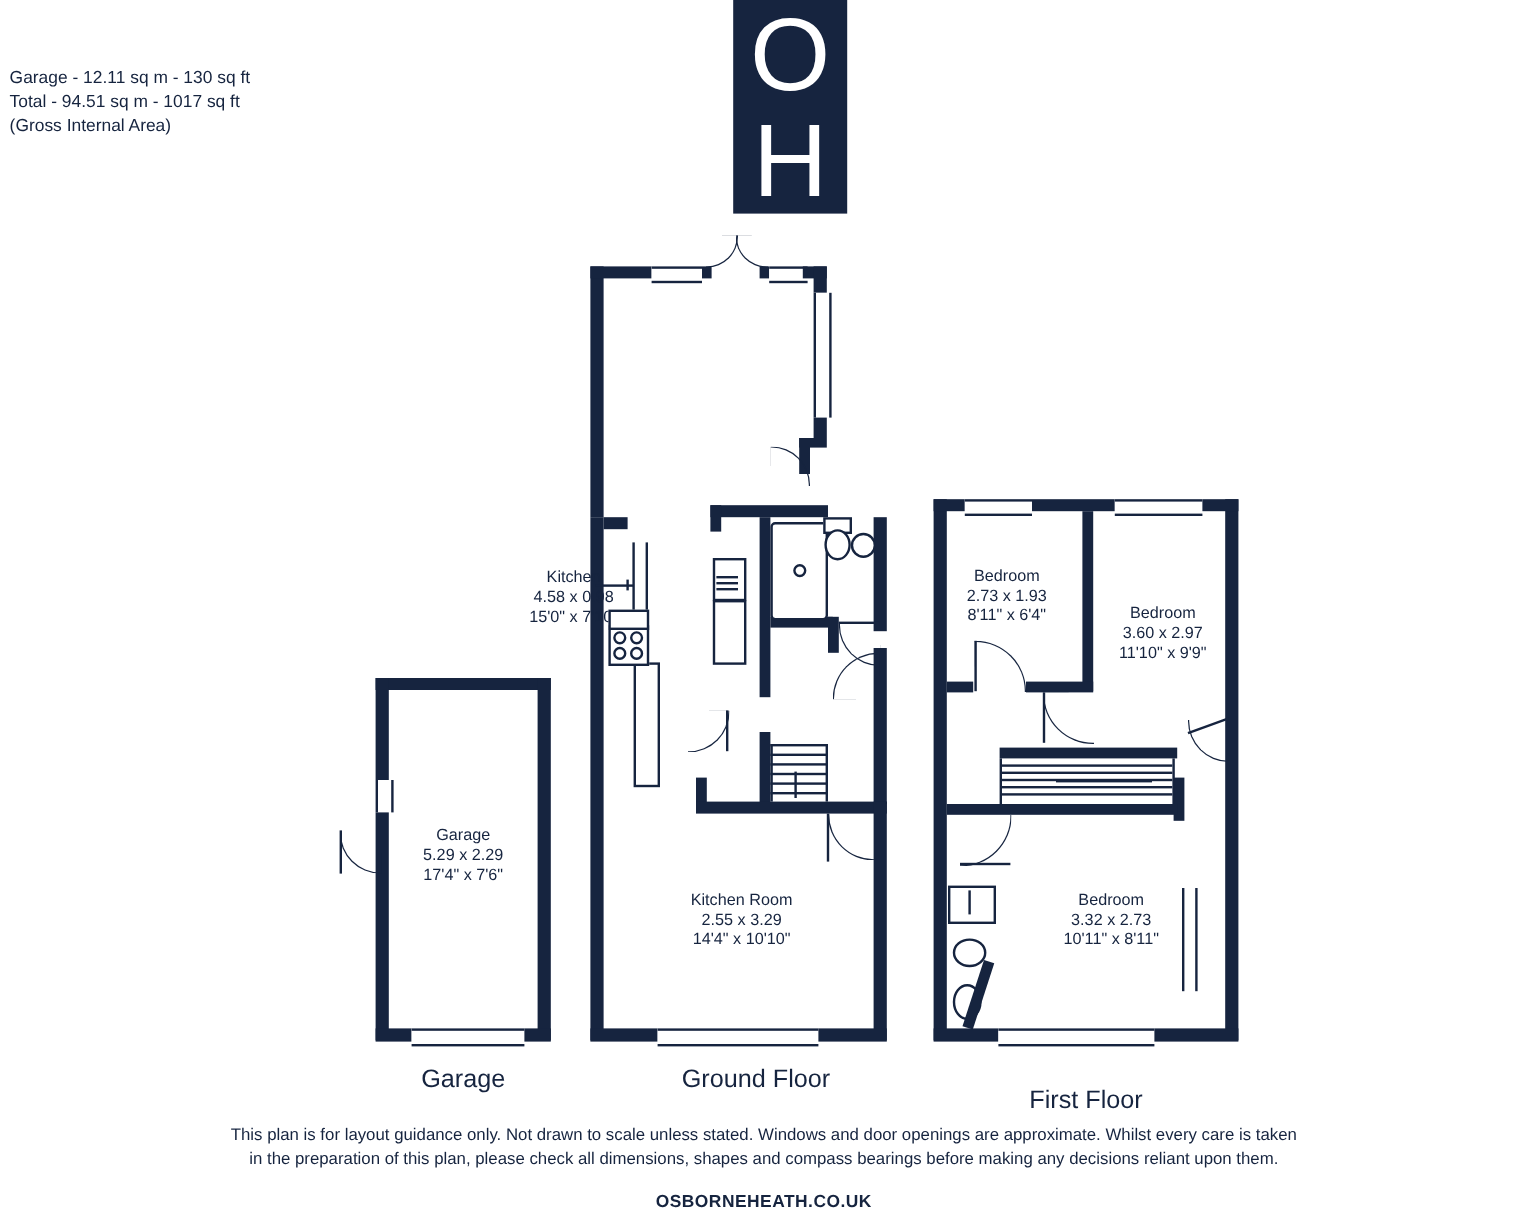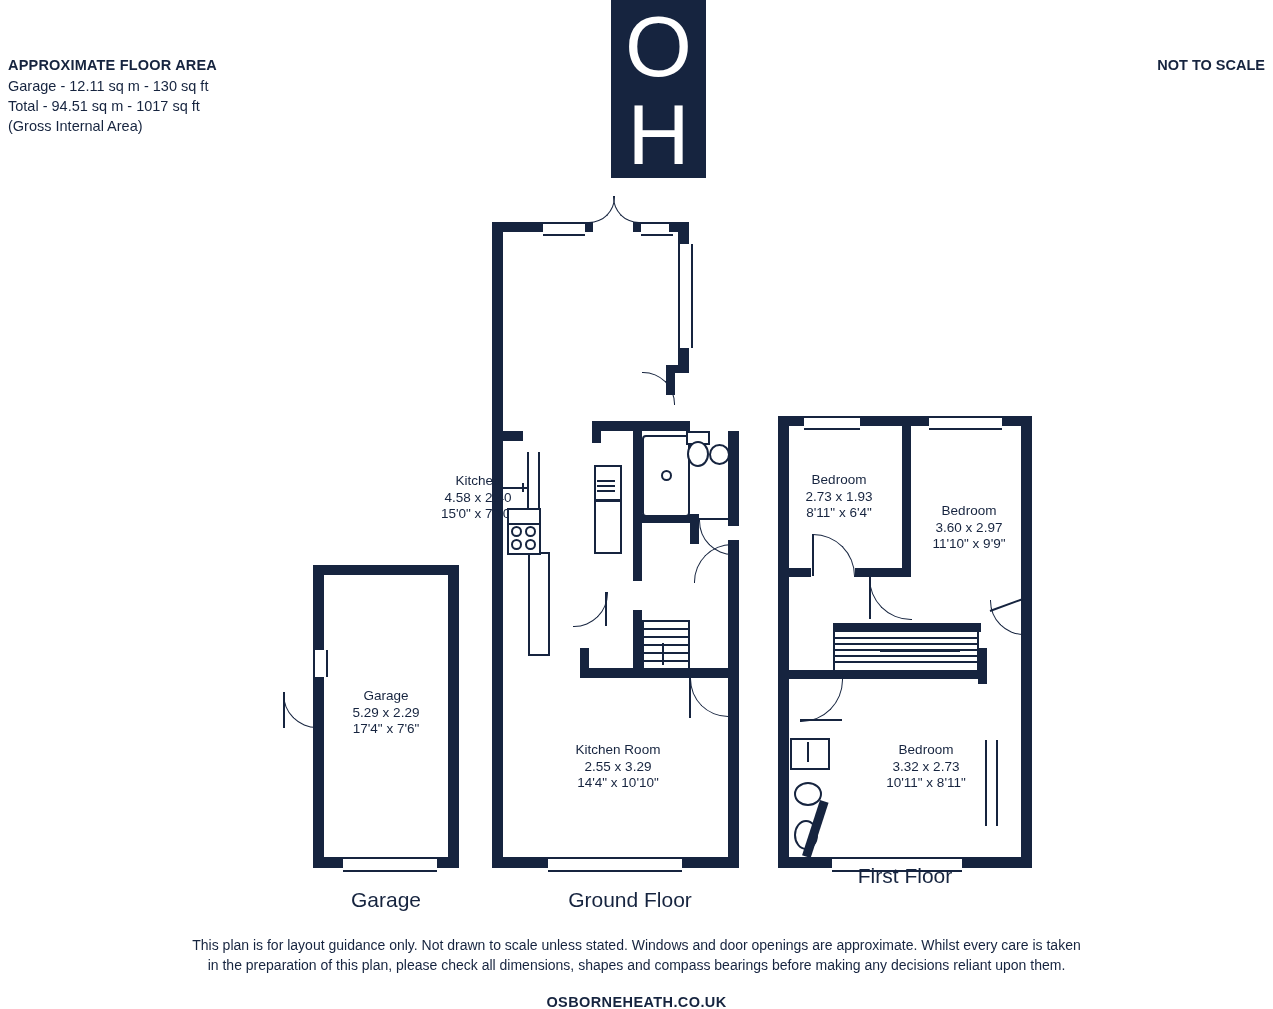--- a/index.html
+++ b/index.html
@@ -81,28 +81,26 @@
     font-size: 14px; line-height: 20px; color: #16243f;
   }
   #footer .web {
     margin-top: 17px; font-weight: bold; font-size: 14.5px; letter-spacing: .4px;
   }
 </style>
 </head>
 <body>
 
 <div id="area-block" class="abs">
-  <div class="area-title">APPROXIMATE FLOOR AREA</div>
   <div>Garage - 12.11 sq m - 130 sq ft</div>
   <div>Total - 94.51 sq m - 1017 sq ft</div>
   <div>(Gross Internal Area)</div>
 </div>
 
 <div id="notice-block" class="abs">
-  <div class="notice-title">NOT TO SCALE</div>
 </div>
 
 <div id="logo" class="abs">
   <div class="logo-text">
     <span class="lo">O</span>
     <span class="lh">H</span>
   </div>
 </div>
 
 <div class="abs" style="left:0;top:0;width:1273px;height:1009px;pointer-events:none;">
@@ -149,21 +147,21 @@
 
 
   <div class="door-arc" style="left:642px;top:372px;width:32px;height:32px;border-radius:0 32px 0 0;border-bottom:none;border-left:none;"></div>
 
   <div class="wall" style="left:492px;top:431px;width:11px;height:436px;"></div>
   <div class="wall" style="left:503px;top:431px;width:20px;height:10px;"></div>
   <div class="win-v" style="left:527px;top:452px;width:9px;height:96px;"></div>
 
   <div class="room-label" style="left:398px;top:473px;width:160px;text-align:center;">
     <span class="nm">Kitchen</span>
-    <span>4.58 x 2.40</span><br>
+    <span>4.58 x 0.98</span><br>
     <span>15'0" x 7'10"</span>
   </div>
 
   <div class="thin" style="left:496px;top:487px;width:32px;height:1.6px;"></div>
   <div class="thin" style="left:522px;top:483px;width:1.6px;height:9px;"></div>
 
   <div class="fixture" style="left:528px;top:552px;width:18px;height:100px;"></div>
   <div class="fixture" style="left:507px;top:521px;width:30px;height:30px;"></div>
   <div class="fixture-r" style="left:511px;top:526px;width:7px;height:7px;"></div>
   <div class="fixture-r" style="left:525px;top:526px;width:7px;height:7px;"></div>
@@ -288,19 +286,19 @@
     <span>11'10" x 9'9"</span>
   </div>
 
   <div class="room-label" style="left:855px;top:742px;width:142px;">
     <span class="nm">Bedroom</span>
     <span>3.32 x 2.73</span><br>
     <span>10'11" x 8'11"</span>
   </div>
 </div>
 
-<div class="floor-title" style="left:815px;top:864px;width:180px;">First Floor</div>
+<div class="floor-title" style="left:815px;top:905px;width:180px;">First Floor</div>
 
 <div id="footer" class="abs">
   <div>This plan is for layout guidance only. Not drawn to scale unless stated. Windows and door openings are approximate. Whilst every care is taken</div>
   <div>in the preparation of this plan, please check all dimensions, shapes and compass bearings before making any decisions reliant upon them.</div>
   <div class="web">OSBORNEHEATH.CO.UK</div>
 </div>
 
 </body></html>

